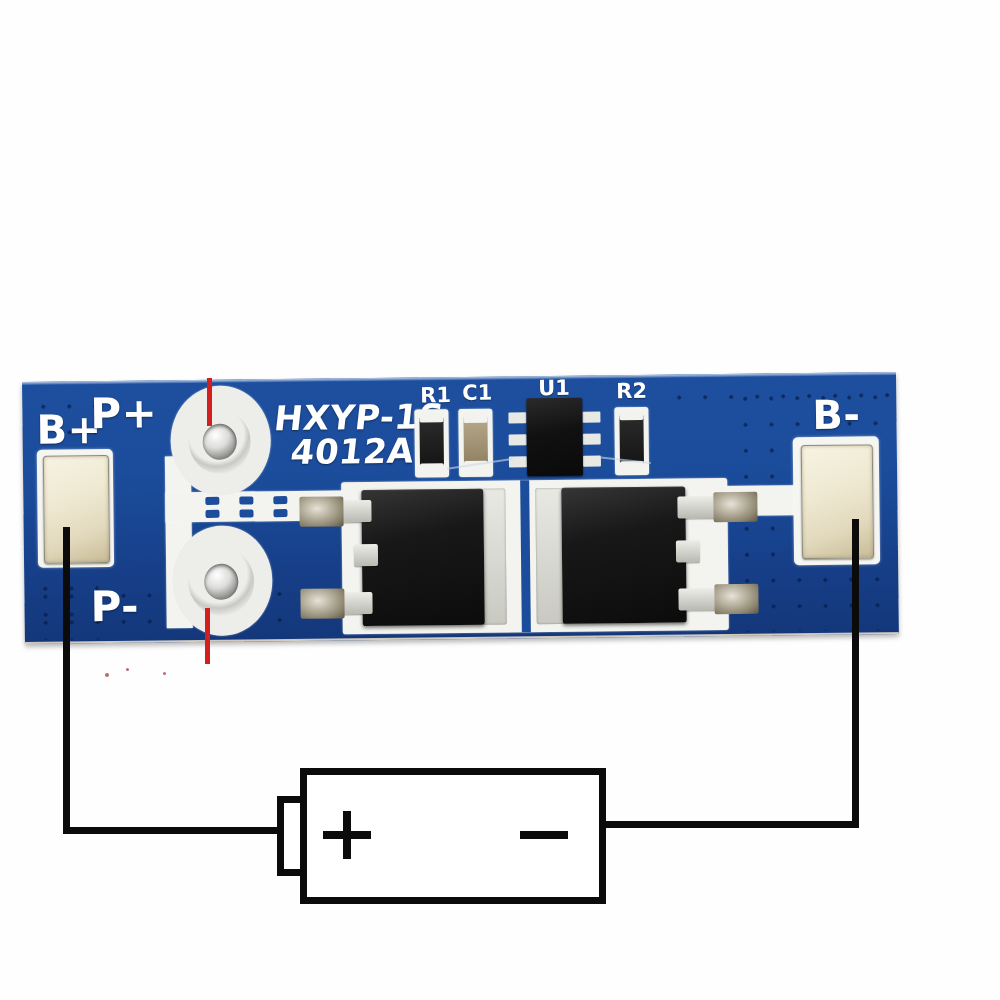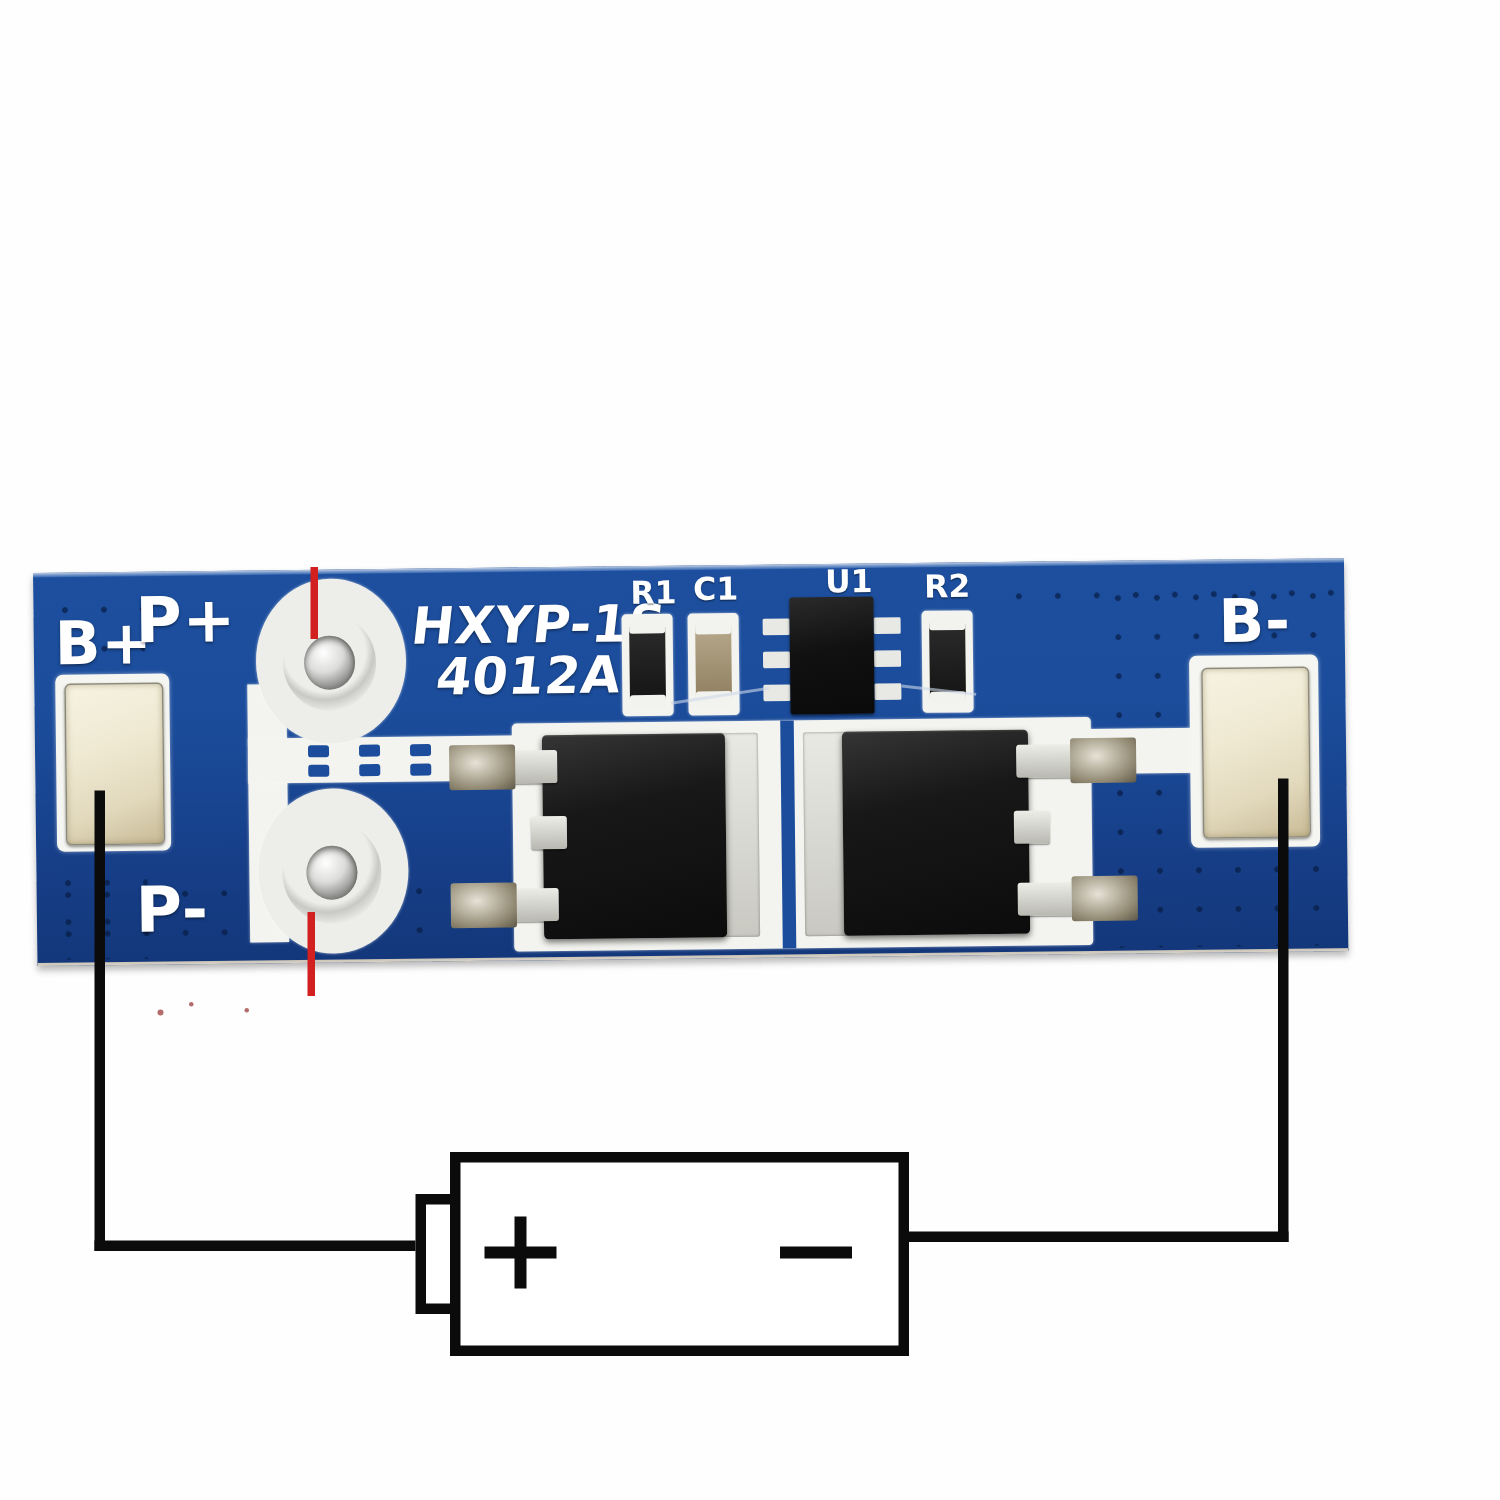--- a/index.html
+++ b/index.html
@@ -195,21 +195,21 @@
       <div class="smd-body res" style="left:397px;top:40px;width:24px;height:52px;"></div>
       <div class="smd-pad" style="left:397px;top:36px;width:24px;height:9px;"></div>
       <div class="smd-pad" style="left:397px;top:86px;width:24px;height:9px;"></div>
 
       <span class="silk-small" style="left:440px;top:6px;">C1</span>
       <div class="white" style="left:436px;top:32px;width:34px;height:68px;border-radius:3px;"></div>
       <div class="smd-body cap" style="left:441px;top:40px;width:24px;height:52px;"></div>
       <div class="smd-pad" style="left:441px;top:36px;width:24px;height:10px;"></div>
       <div class="smd-pad" style="left:441px;top:84px;width:24px;height:10px;"></div>
 
-      <span class="silk-small" style="left:528px;top:2px;">U1</span>
+      <span class="silk-small" style="left:516px;top:2px;">U1</span>
       <div class="ic-leg" style="left:486px;top:36px;width:18px;height:11px;"></div>
       <div class="ic-leg" style="left:486px;top:58px;width:18px;height:11px;"></div>
       <div class="ic-leg" style="left:486px;top:80px;width:18px;height:11px;"></div>
       <div class="ic-leg" style="left:560px;top:36px;width:18px;height:11px;"></div>
       <div class="ic-leg" style="left:560px;top:58px;width:18px;height:11px;"></div>
       <div class="ic-leg" style="left:560px;top:80px;width:18px;height:11px;"></div>
       <div class="ic" style="left:504px;top:22px;width:56px;height:78px;"></div>
 
       <span class="silk-small" style="left:594px;top:6px;">R2</span>
       <div class="white" style="left:592px;top:32px;width:34px;height:68px;border-radius:3px;"></div>

